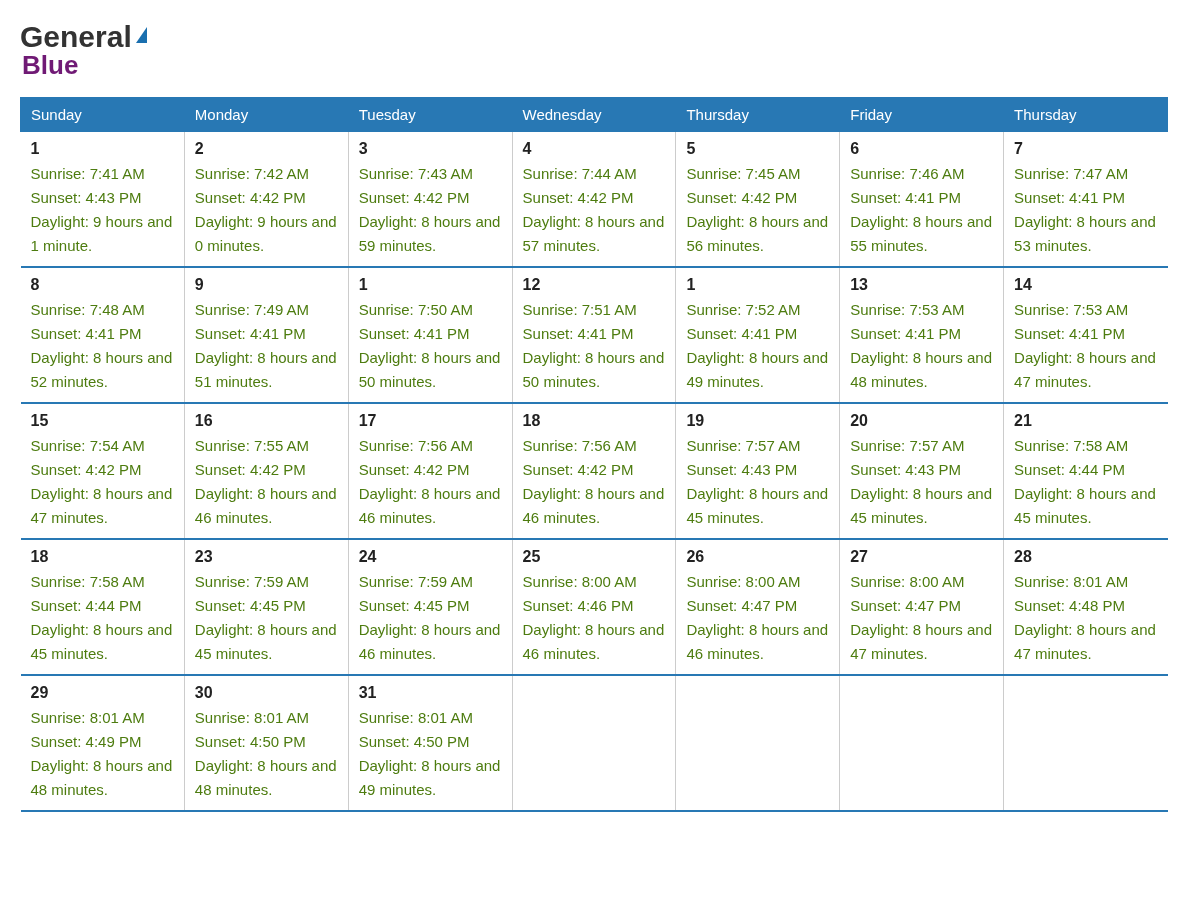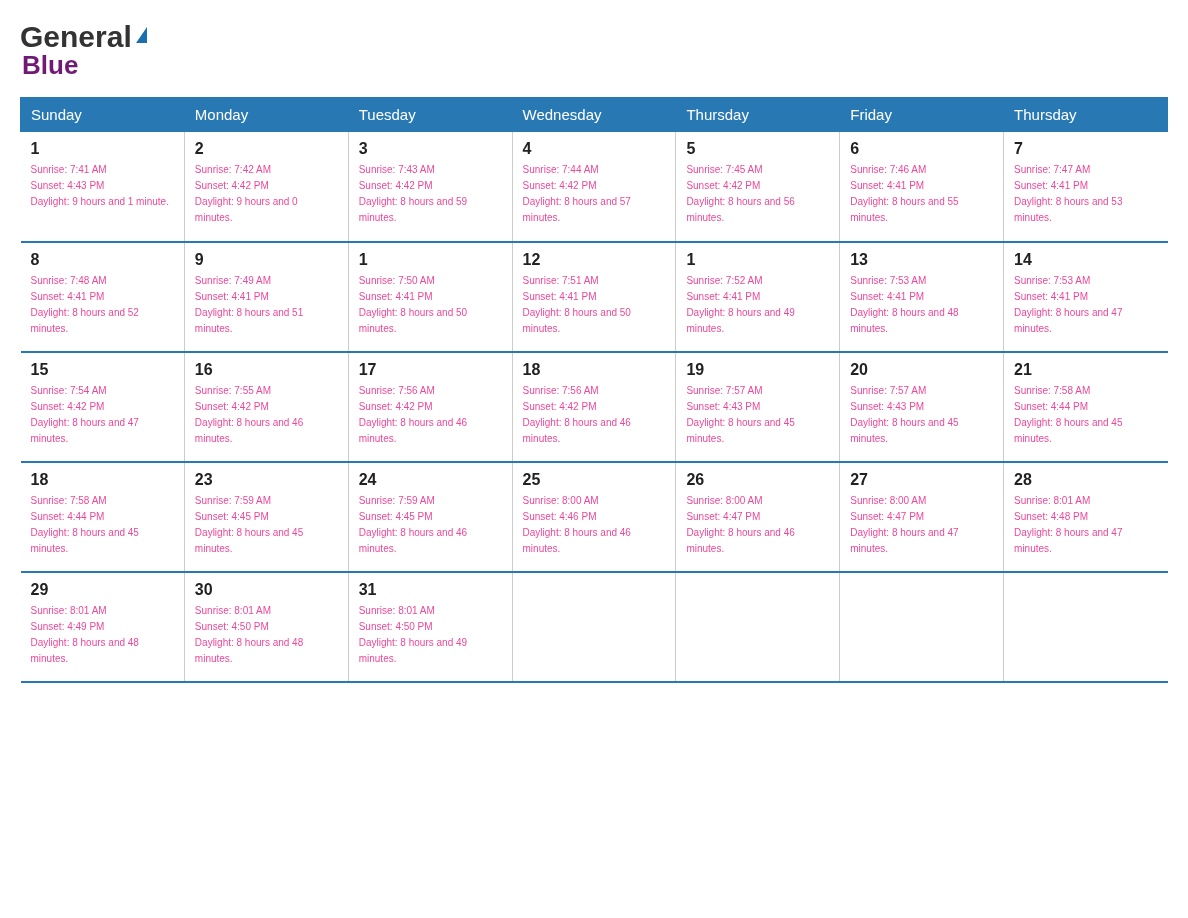--- a/index.html
+++ b/index.html
@@ -65,23 +65,23 @@
     tbody td:last-child {
       border-right: none;
     }
     .day-num {
       font-size: 16px;
       font-weight: bold;
       margin-bottom: 4px;
       display: block;
     }
     .day-info {
-      font-size: 10px;
+      font-size: 15px;
       line-height: 1.6;
-      color: #ec4899;
+      color: #4d7c0f;
     }
     tbody tr:last-child {
       border-bottom: 2px solid #2878b4;
       margin-top: 24px;
     }
   </style>
 </head>
 <body>
 
 <div class="header">

